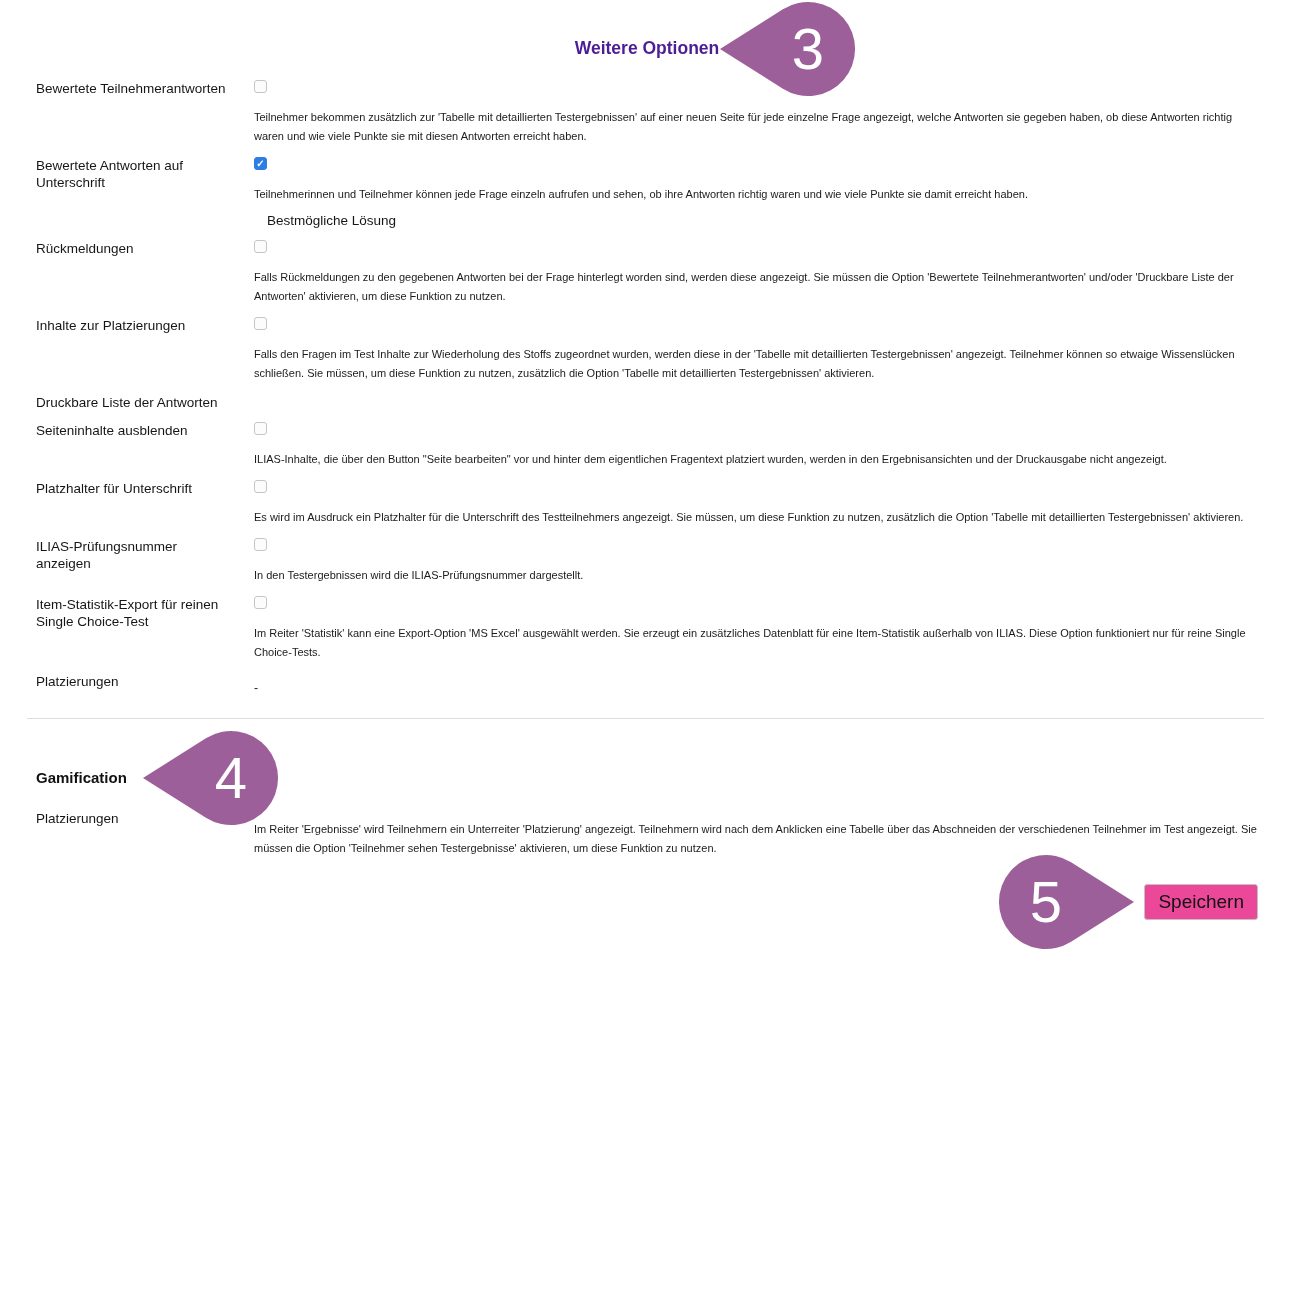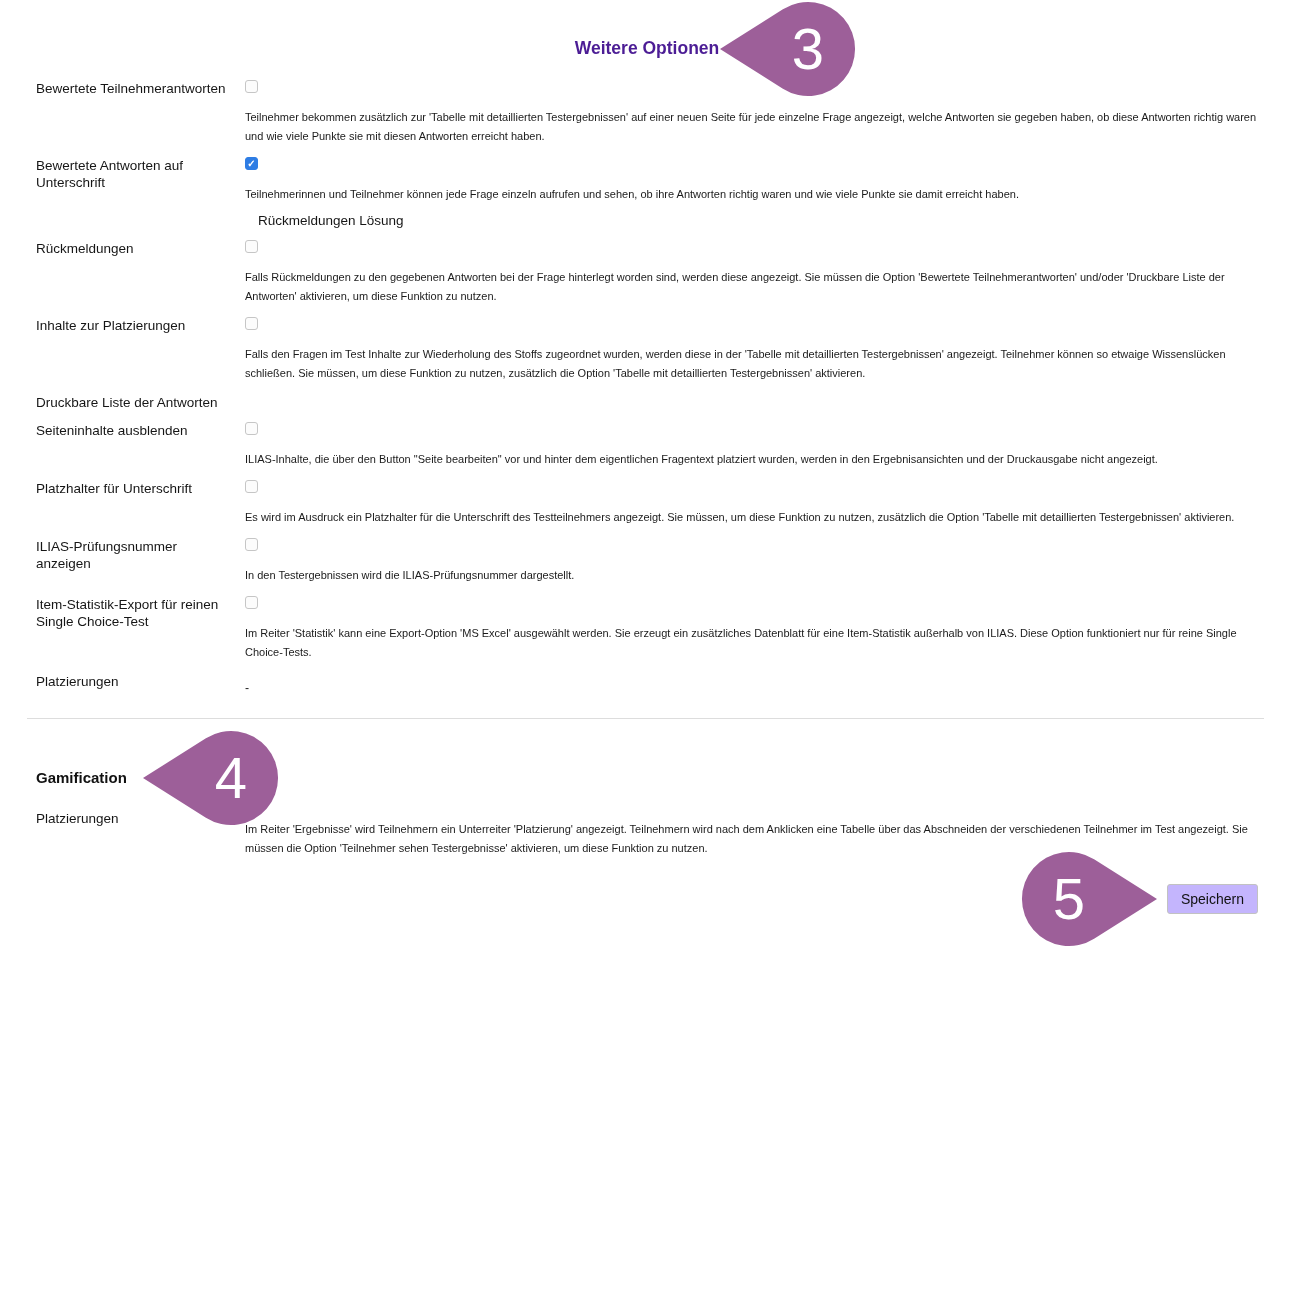--- a/index.html
+++ b/index.html
@@ -8,21 +8,21 @@
     font-family: "Liberation Sans", sans-serif;
     color: #1b1b1b;
     padding: 38px 42px 0 36px;
   }
   .h-main { font-size: 17.5px; font-weight: 700; color: #4c1d95; margin-bottom: 21px; text-align: center; }
   .h-sub  { font-size: 15px;   font-weight: 700; color: #111; margin: 50px 0 24px 0; }
   .anchor { position: relative; display: inline-block; }
 
   .row { display: flex; align-items: flex-start; margin-bottom: 11px; }
   .row-label {
-    width: 196px; margin-right: 13px; flex: 0 0 auto;
+    width: 196px; margin-right: 22px; flex: 0 0 auto;
     font-size: 13.5px; line-height: 17px; color: #161616;
     hyphens: auto;
   }
   .row-content { flex: 1 1 auto; min-width: 0; }
   .desc { font-size: 11px; line-height: 19px; color: #1b1b1b; margin-top: 10px; }
   .value-text { font-size: 12.3px; line-height: 19px; color: #1b1b1b; padding-top: 6px; }
 
   .cb {
     display: inline-block; width: 13px; height: 13px;
     border: 1px solid #c6c6c6; border-radius: 3px; background: #fcfcfc;
@@ -38,21 +38,21 @@
   .sub-label { width: 154px; margin-right: 13px; flex: 0 0 auto;
     font-size: 13.5px; line-height: 17px; color: #161616; }
   .sub-content { flex: 1 1 auto; }
 
   .divider { border: 0; border-top: 1px solid #ddd; margin: 20px -6px 0 -9px; }
 
   .save-row { display: flex; justify-content: flex-end; margin-top: 26px; }
   .save-wrap { position: relative; display: inline-block; }
   .btn-save {
     font-family: "Liberation Sans", sans-serif;
-    font-size: 14px; color: #111; background: #c4b5fd;
+    font-size: 19px; color: #111; background: #ec4899;
     border: 1px solid #c2c2c2; border-radius: 3px;
     padding: 6px 13px; cursor: pointer;
   }
 
   .annot { position: absolute; top: 50%; transform: translateY(-50%); z-index: 10; pointer-events: none; }
   .annot-3 { left: calc(100% + 1px); }
   .annot-4 { left: calc(100% + 16px); }
   .annot-5 { right: calc(100% + 10px); }
   .annot text {
     font-family: "Liberation Sans", sans-serif;
@@ -79,21 +79,21 @@
     <div class="desc">Teilnehmer bekommen zusätzlich zur 'Tabelle mit detaillierten Testergebnissen' auf einer neuen Seite für jede einzelne Frage angezeigt, welche Antworten sie gegeben haben, ob diese Antworten richtig waren und wie viele Punkte sie mit diesen Antworten erreicht haben.</div>
   </div>
 </div>
 
 <div class="row">
   <div class="row-label">Bewertete Antworten auf Unterschrift</div>
   <div class="row-content">
     <span class="cb checked"></span>
     <div class="desc">Teilnehmerinnen und Teilnehmer können jede Frage einzeln aufrufen und sehen, ob ihre Antworten richtig waren und wie viele Punkte sie damit erreicht haben.</div>
     <div class="sub-row">
-      <div class="sub-label">Rückmeldungen Lösung</div>
+      <div class="sub-label">Bestmögliche Lösung</div>
     </div>
   </div>
 </div>
 
 <div class="row">
   <div class="row-label">Rückmeldungen</div>
   <div class="row-content">
     <span class="cb"></span>
     <div class="desc">Falls Rückmeldungen zu den gegebenen Antworten bei der Frage hinterlegt worden sind, werden diese angezeigt. Sie müssen die Option 'Bewertete Teilnehmerantworten' und/oder 'Druckbare Liste der Antworten' aktivieren, um diese Funktion zu nutzen.</div>
   </div>

